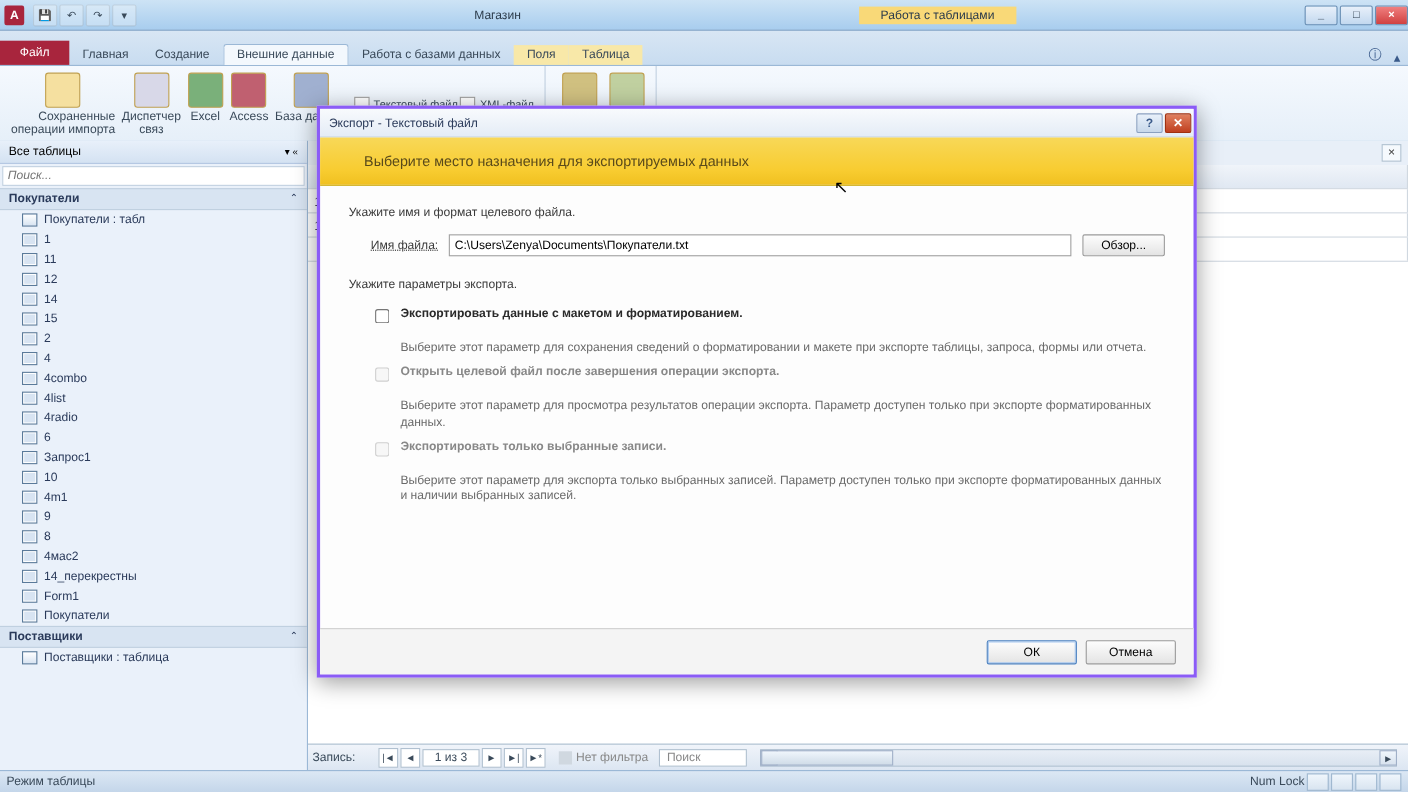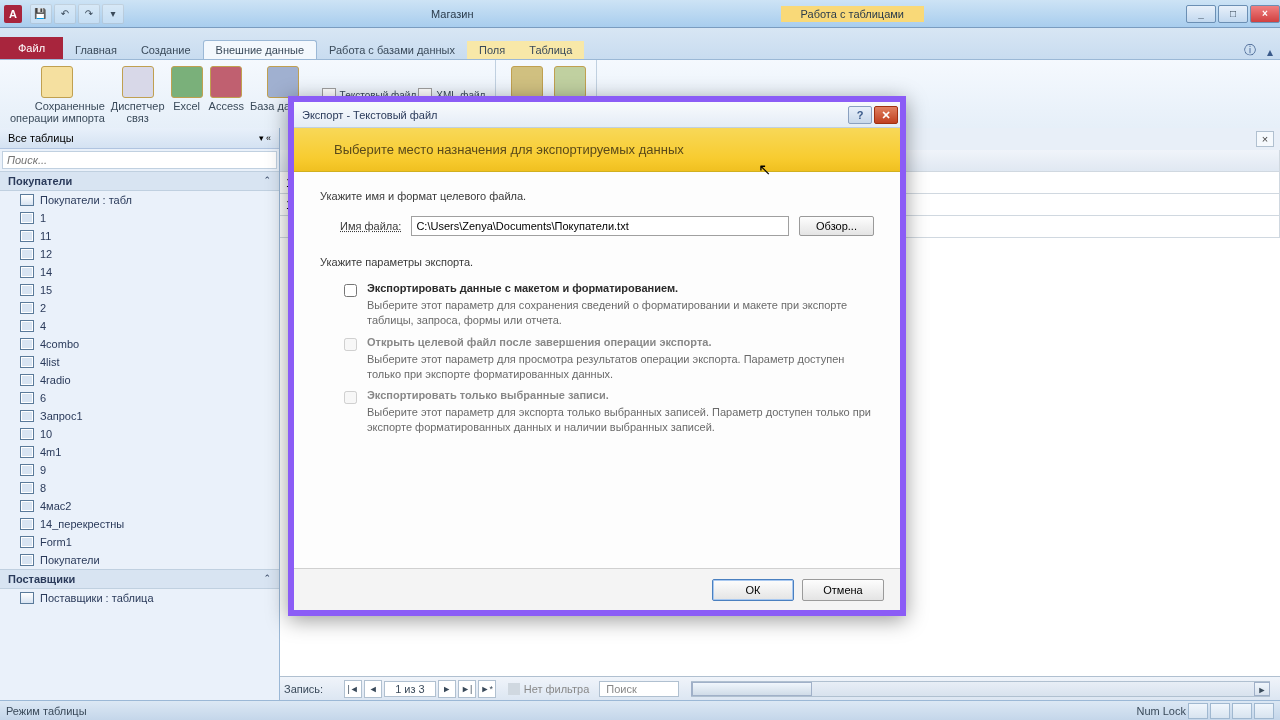--- a/index.html
+++ b/index.html
@@ -75,39 +75,39 @@
 .record-nav .hscroll { flex:1; margin:0 10px; height:16px; background:linear-gradient(#e8eef6,#d8e2ee); border:1px solid #b0c0d0; position:relative;}
 .record-nav .hscroll .thumb { position:absolute; left:0; top:0; bottom:0; width:120px; background:linear-gradient(#f0f6fc,#d0dce8); border:1px solid #a0b0c8;}
 .record-nav .hscroll .arr { position:absolute; top:0; bottom:0; width:16px; background:linear-gradient(#f0f6fc,#d8e2ee); border:1px solid #a0b0c8; text-align:center; font-size:9px; line-height:14px;}
 .record-nav .hscroll .arr.l { left:-1px;} .record-nav .hscroll .arr.r { right:-1px;}
 
 .statusbar { position:absolute; bottom:0; left:0; right:0; height:20px; background:linear-gradient(#dce8f4,#c4d6ea); border-top:1px solid #9bb8d6; font-size:11px; color:#3a4a5a; display:flex; align-items:center; padding:0 6px;}
 .statusbar .spacer { flex:1;}
 .statusbar .vbtn { width:20px; height:16px; border:1px solid #a0b8d0; background:linear-gradient(#f0f6fc,#d8e4f0); margin-left:2px;}
 
 
-.dialog { position:absolute; left:288px; top:96px; width:618px; height:520px; background:#fdfdfd; border:6px solid #8b5cf6; box-shadow:0 4px 20px rgba(0,0,0,0.4); display:flex; flex-direction:column; font-size:11px; z-index:100;}
+.dialog { position:absolute; left:288px; top:96px; width:800px; height:520px; background:#fdfdfd; border:3px solid #8b5cf6; box-shadow:0 4px 20px rgba(0,0,0,0.4); display:flex; flex-direction:column; font-size:11px; z-index:100;}
 .dlg-title { height:26px; background:linear-gradient(#f8fafd,#e4ecf6); border-bottom:1px solid #c0d0e0; display:flex; align-items:center; padding-left:8px; color:#2a3a5a;}
 .dlg-title .spacer { flex:1;}
 .dlg-title .tbtn { width:24px; height:18px; border:1px solid #8a6a4a; background:linear-gradient(#f0d8a0,#d8b060); text-align:center; line-height:16px; font-size:11px; margin-right:2px; border-radius:2px; color:#4a3a2a; font-weight:bold;}
 .dlg-title .tbtn.help { background:linear-gradient(#e8f0fa,#c8d8ea); border-color:#8aa0c0; color:#3a5a8a;}
 .dlg-title .tbtn.close { background:linear-gradient(#e08060,#c04020); border-color:#a03010; color:#fff;}
 .dlg-banner { height:44px; background:linear-gradient(180deg,#f8d858 0%, #f8cc30 70%, #f0c020 100%); display:flex; align-items:center; padding-left:40px; border-bottom:1px solid #d0b020;}
 .dlg-banner-text { color:#5a4a1a; font-size:13px; }
 .dlg-body { flex:1; padding:18px 26px; color:#3a3a3a; font-size:11px; overflow:auto;}
 .dlg-body p { margin-bottom:14px;}
 .dlg-row { display:flex; align-items:center; gap:10px; margin:6px 0 20px 20px;}
 .dlg-row label { text-decoration:underline; text-decoration-style:dotted;}
 .dlg-row input[type=text] { flex:1; border:1px solid #a0a0a0; padding:3px 4px; font-size:11px;}
 .dlg-row button { padding:3px 16px; border:1px solid #9a9a9a; background:linear-gradient(#fdfdfd,#e4e4e4); font-size:11px; border-radius:2px;}
 .opt { display:flex; gap:10px; margin:8px 0 2px 24px; align-items:flex-start;}
 .opt input[type=checkbox] { margin-top:2px;}
 .opt-body { flex:1;}
 .opt-title { font-weight:bold; color:#2a2a2a;}
-.opt-desc { color:#6a6a6a; margin-top:4px; line-height:1.35;}
+.opt-desc { color:#6a6a6a; margin-top:18px; line-height:1.35;}
 .dlg-footer { height:42px; border-top:1px solid #d0d0d0; display:flex; align-items:center; justify-content:flex-end; gap:8px; padding-right:16px; background:#f4f4f4;}
 .dlg-footer button { min-width:82px; padding:4px 12px; border:1px solid #9a9a9a; background:linear-gradient(#fdfdfd,#e4e4e4); font-size:11px; border-radius:2px;}
 .dlg-footer button.primary { border:1px solid #4a80c0; box-shadow:0 0 0 1px #a8c8f0 inset;}
 
 .cursor-ptr { position:absolute; left:758px; top:160px; font-size:16px; color:#000; z-index:200; pointer-events:none;}
 </style>
 </head>
 <body>
 
 <div class="titlebar">

